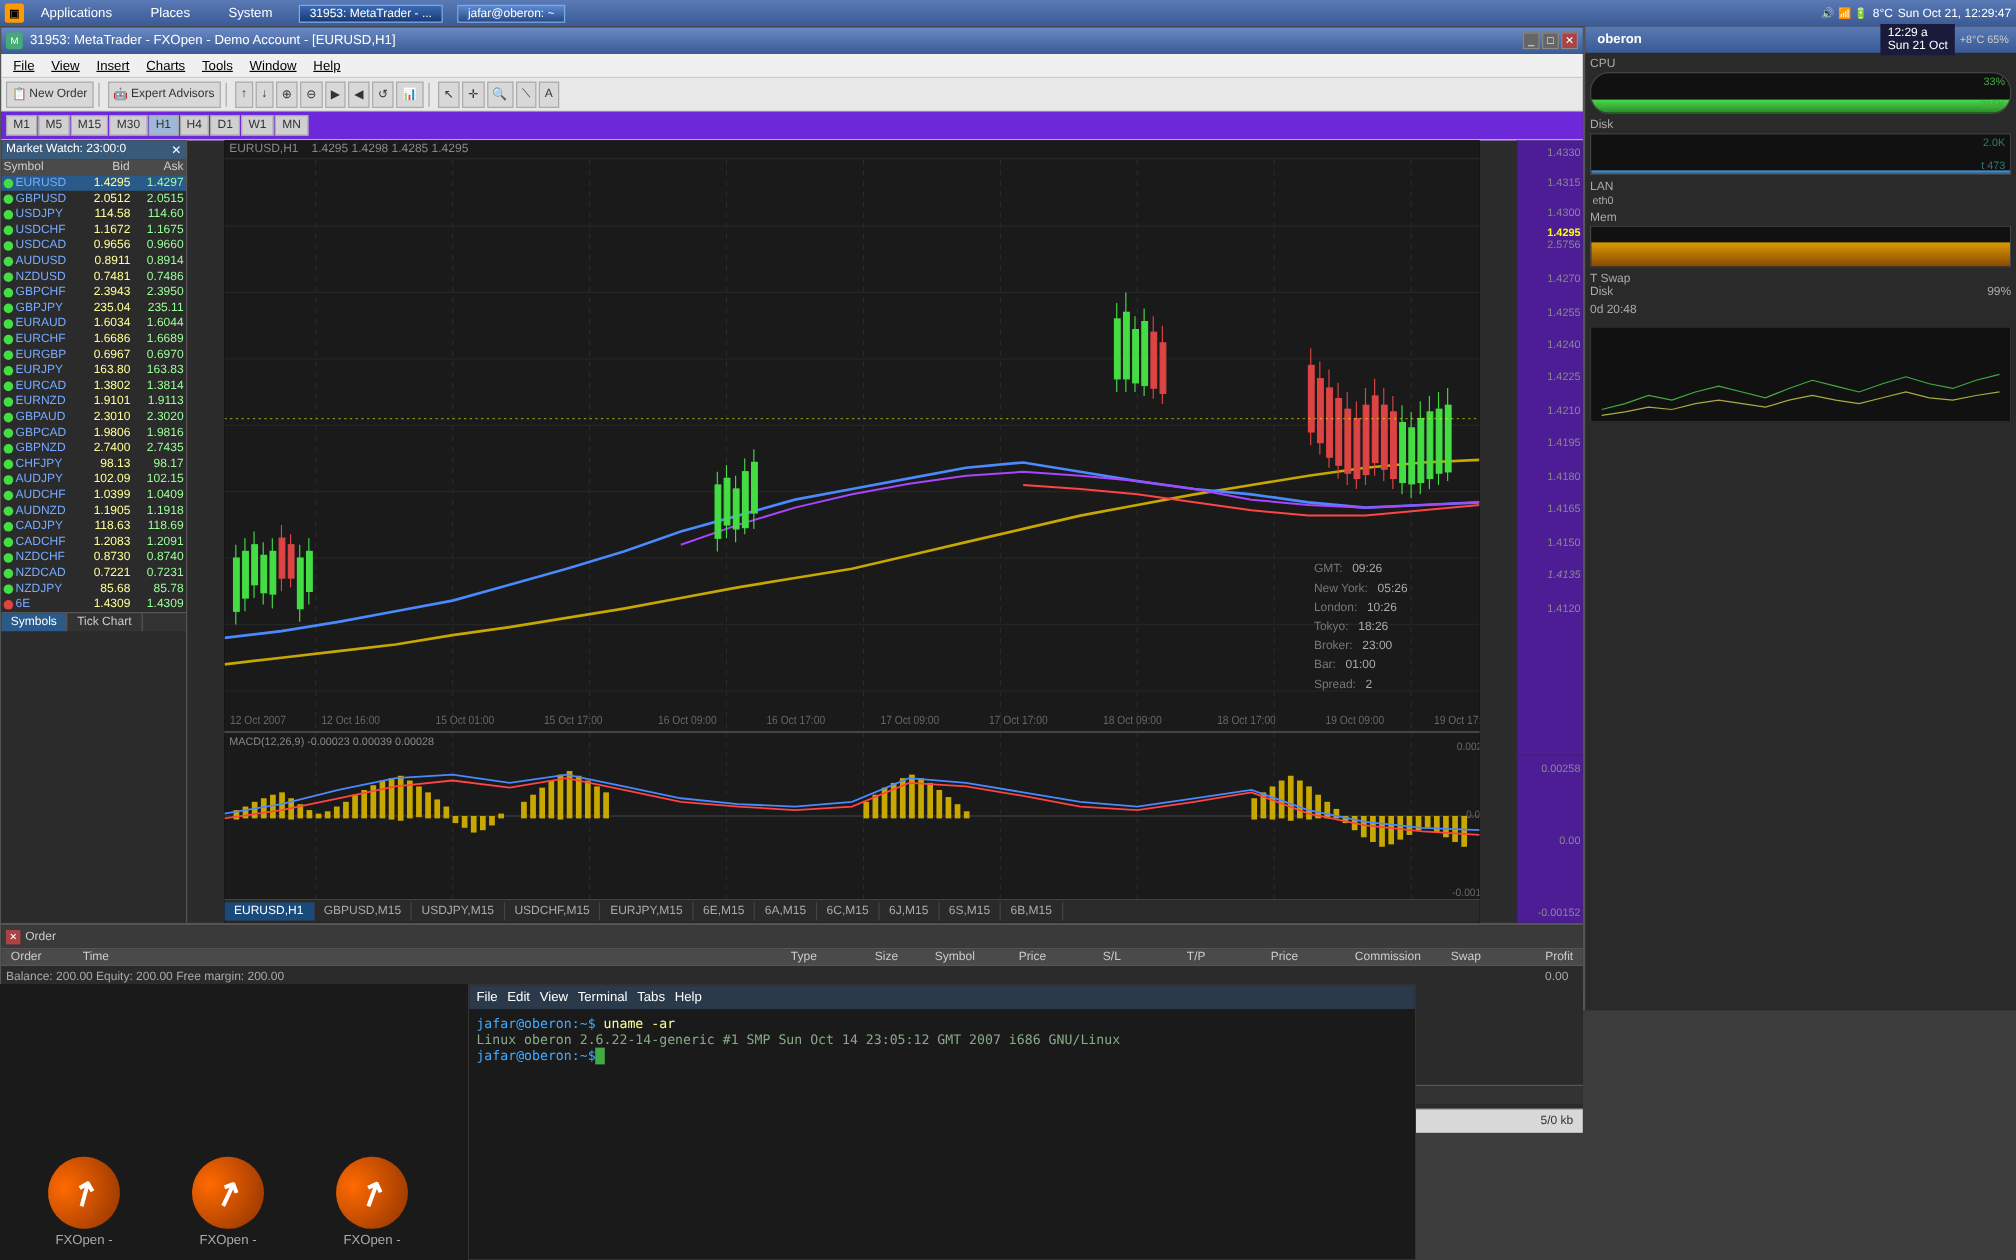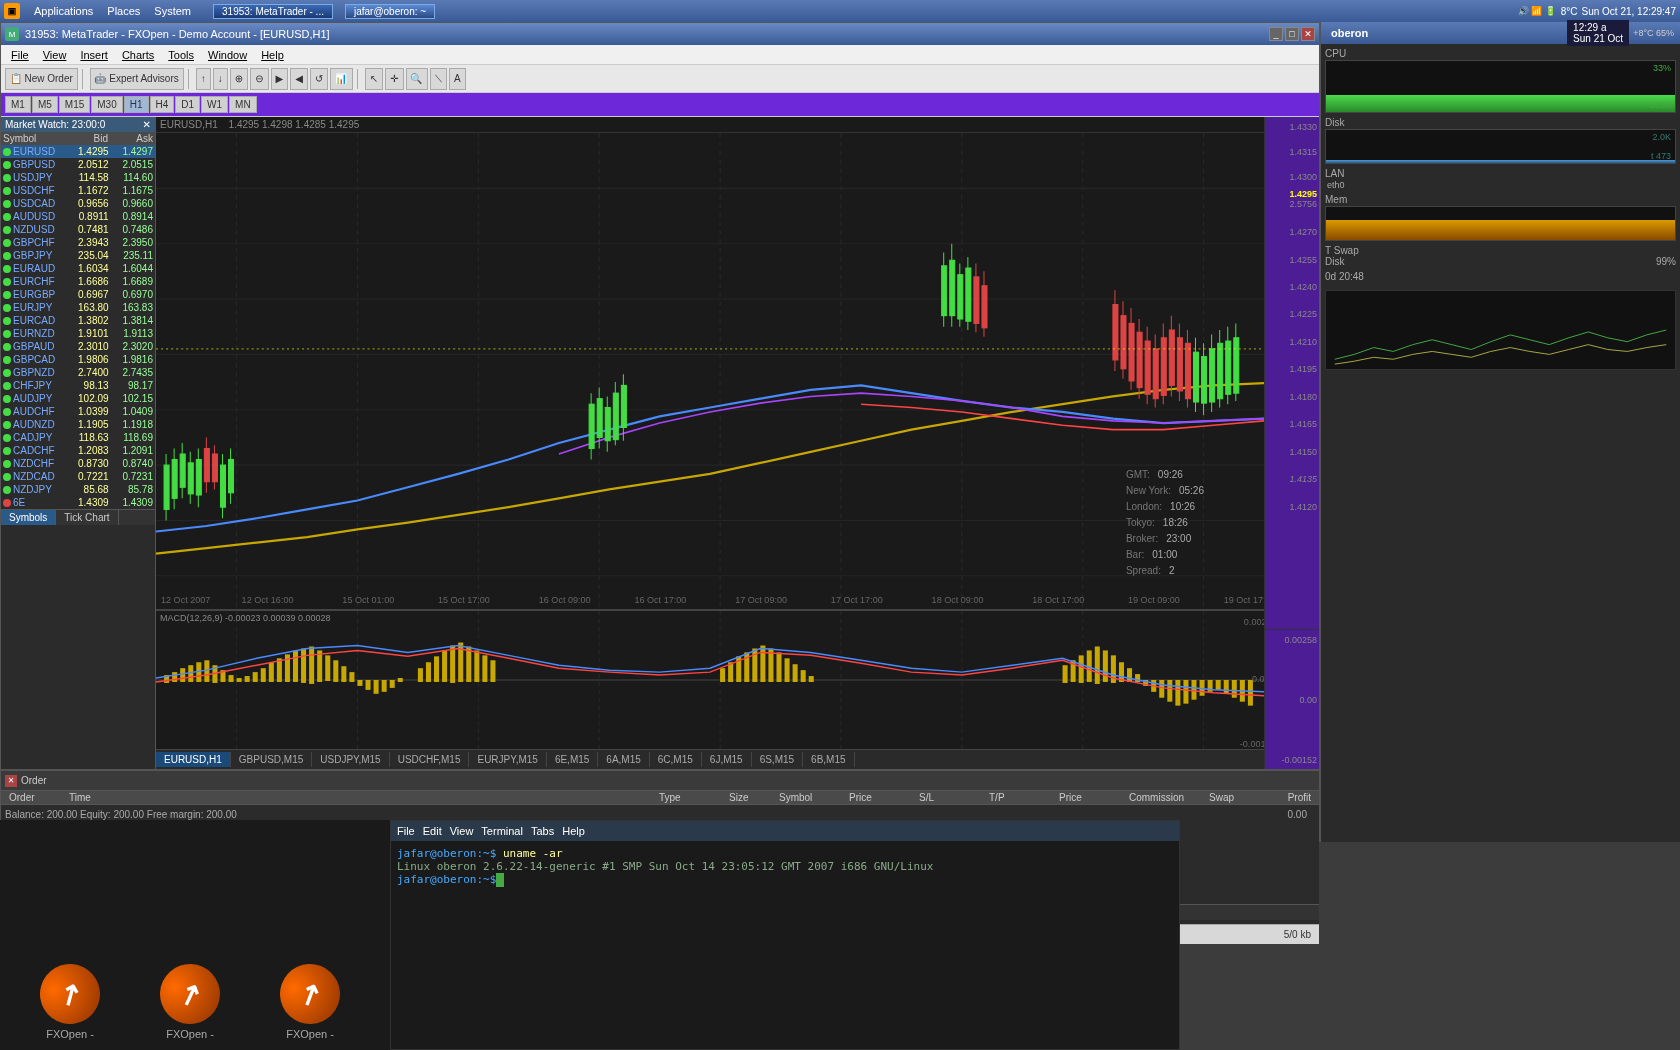--- a/index.html
+++ b/index.html
@@ -4,21 +4,21 @@
   <style>
     * { margin: 0; padding: 0; box-sizing: border-box; }
     body { width: 1680px; height: 1050px; overflow: hidden; background: #3c3c3c; font-family: 'Arial', sans-serif; font-size: 11px; color: #fff; }
 
     
     #taskbar {
       width: 100%; height: 22px; background: linear-gradient(to bottom, #5a7ab5, #3a5a95);
       display: flex; align-items: center; padding: 0 4px; gap: 8px;
     }
     #taskbar .tb-logo { width: 16px; height: 16px; background: #f90; border-radius: 2px; display: flex; align-items: center; justify-content: center; font-size: 9px; font-weight: bold; color: #000; }
-    #taskbar .tb-menu { display: flex; gap: 2px; }
+    #taskbar .tb-menu { display: flex; gap: 20px; }
     #taskbar .tb-menu span { padding: 1px 6px; color: #fff; font-size: 11px; cursor: pointer; }
     #taskbar .tb-tasks { display: flex; gap: 12px; margin-left: 8px; }
     #taskbar .tb-task { background: linear-gradient(to bottom, #5a8ad5, #2a4a85); border: 1px solid #7aabe5; padding: 1px 8px; font-size: 10px; color: #fff; cursor: pointer; white-space: nowrap; max-width: 180px; overflow: hidden; text-overflow: ellipsis; }
     #taskbar .tb-task.active { background: linear-gradient(to bottom, #3a6ab5, #1a3a75); }
     #taskbar .tb-right { margin-left: auto; display: flex; align-items: center; gap: 4px; font-size: 10px; }
 
     
     #mt4-window {
       position: absolute; top: 22px; left: 0; width: 1320px; height: 820px;
       background: #2b2b2b; border: 1px solid #555;
@@ -49,21 +49,21 @@
 
     
     #tf-toolbar {
       height: 24px; background: #6d28d9; display: flex; align-items: center; padding: 0 4px; gap: 1px; border-bottom: 1px solid #ccc;
     }
     .tf-btn { padding: 2px 5px; font-size: 10px; background: #d0d0d0; border: 1px solid #aaa; cursor: pointer; color: #333; }
     .tf-btn:hover, .tf-btn.active { background: #a0b8d8; }
 
     
     #mt4-content {
-      display: flex; height: calc(100% - 94px - 20px - 28px - 24px);
+      display: flex; height: calc(100% - 94px - 20px - 28px - 24px); gap: 31px;
     }
 
     
     #market-watch {
       width: 155px; background: #2b2b2b; border-right: 1px solid #555; overflow-y: auto; flex-shrink: 0;
     }
     #mw-header {
       background: #3a5a7a; padding: 2px 4px; font-size: 10px; color: #fff; display: flex; justify-content: space-between;
     }
     #mw-cols {
@@ -860,21 +860,21 @@
     <div id="rp-datetime">
       <div>12:29 a</div>
       <div>Sun 21 Oct</div>
     </div>
     <div style="font-size:9px; color:#ccc;">+8°C 65%</div>
   </div>
 
   <div id="rp-info">
 
     <div class="meter-label">CPU</div>
-    <div class="meter-bar" style="height:53px;">
+    <div class="meter-bar" style="height:35px;border-radius:16px;">
       <div class="meter-bar-inner" style="height:33%;"></div>
       <div style="position:absolute; top:2px; right:4px; font-size:9px; color:#4a4;">33%</div>
       <div style="position:absolute; bottom:2px; right:4px; font-size:9px; color:#4a4;">315K</div>
     </div>
 
     <div class="meter-label" style="margin-top:4px;">Disk</div>
     <div class="meter-bar" style="height:35px;">
       <div class="meter-bar-inner" style="height:10%; background: linear-gradient(to top, #2a5a8a, #4a9ada);"></div>
       <div style="position:absolute; top:2px; right:4px; font-size:9px; color:#4a9a;">2.0K</div>
       <div style="position:absolute; bottom:2px; right:4px; font-size:9px; color:#4a9a;padding-left:42px;">t 473</div>

